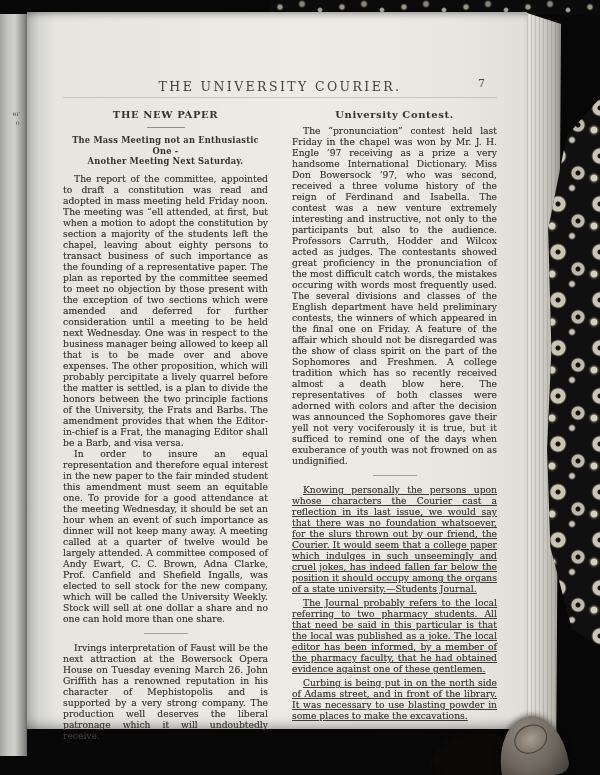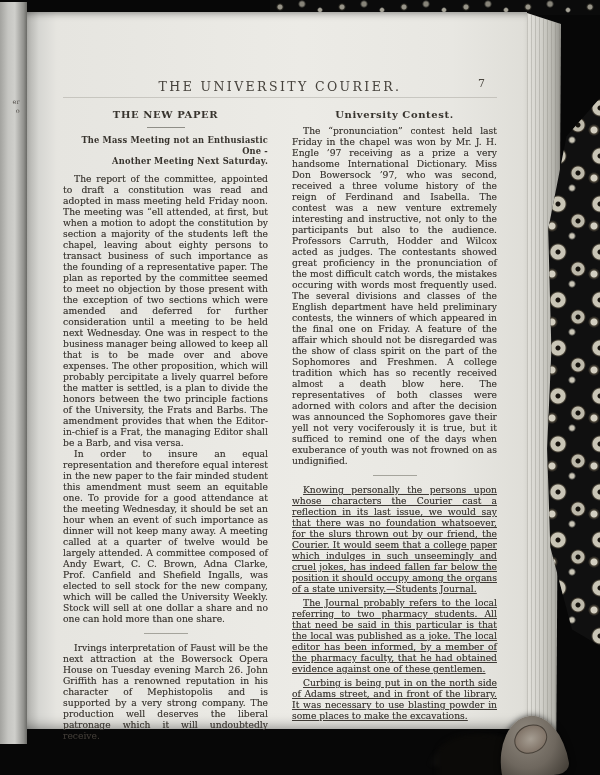--- a/index.html
+++ b/index.html
@@ -12,21 +12,21 @@
   .top-marble{
     position:absolute;left:270px;top:0;width:330px;height:15px;
     background-color:#0c0c0c;
     background-image:
       radial-gradient(circle at 10px 7px,#bdb9aa 0 2px,#3a372e 3px,transparent 4px),
       radial-gradient(circle at 32px 4px,#a8a496 0 2px,transparent 4px),
       radial-gradient(circle at 50px 10px,#cfccbd 0 1.5px,transparent 3px);
     background-size:62px 15px;opacity:.8;
   }
   .facing-page{
-    position:absolute;left:0;top:2px;width:27px;height:742px;
+    position:absolute;left:0;top:14px;width:27px;height:742px;
     background:linear-gradient(90deg,#a3a39f,#c6c6c2 30%,#cfcfcb 55%,#90908c 88%,#6a6a66);
   }
   .edge-frag{
     position:absolute;left:0;width:20px;text-align:right;
     font-size:6.5px;line-height:9px;color:#54504b;letter-spacing:.3px;
   }
   .edge-frag.top{top:96px;}
   .edge-frag.bottom{top:632px;margin-left:20px;}
   .edge-frag span{display:block;}
   .page-main{
@@ -85,21 +85,21 @@
   .page-num{position:absolute;right:12px;top:1px;font-size:11px;color:#4a463f;}
   .columns{display:flex;gap:24px;margin-top:9px;}
   .col{flex:1;min-width:0;}
   .sec-title{
     text-align:center;font-weight:bold;font-size:10px;letter-spacing:.6px;
     color:#37332d;margin:2px 0 0 0;
   }
   .rule-short{width:38px;border:0;border-top:1px solid #8f8e87;margin:7px auto 7px;}
   .rule-faint{width:44px;border:0;border-top:1px solid #a5a49c;margin:9px auto 8px;}
   .subhead{
-    text-align:right;font-weight:bold;font-size:8.3px;line-height:10.5px;
+    text-align:center;font-weight:bold;font-size:8.3px;line-height:10.5px;
     color:#37332d;margin:0 0 6px 0;letter-spacing:.2px;
   }
   .col p{
     margin:0;font-size:9.2px;line-height:11px;text-align:justify;
     text-indent:11px;color:#3e3a35;
     text-shadow:0 0 .4px rgba(60,55,48,.55);
   }
   .col p.gap{margin-top:3px;text-decoration:underline;}
   .rc-title{margin-bottom:5px;}
 </style>

